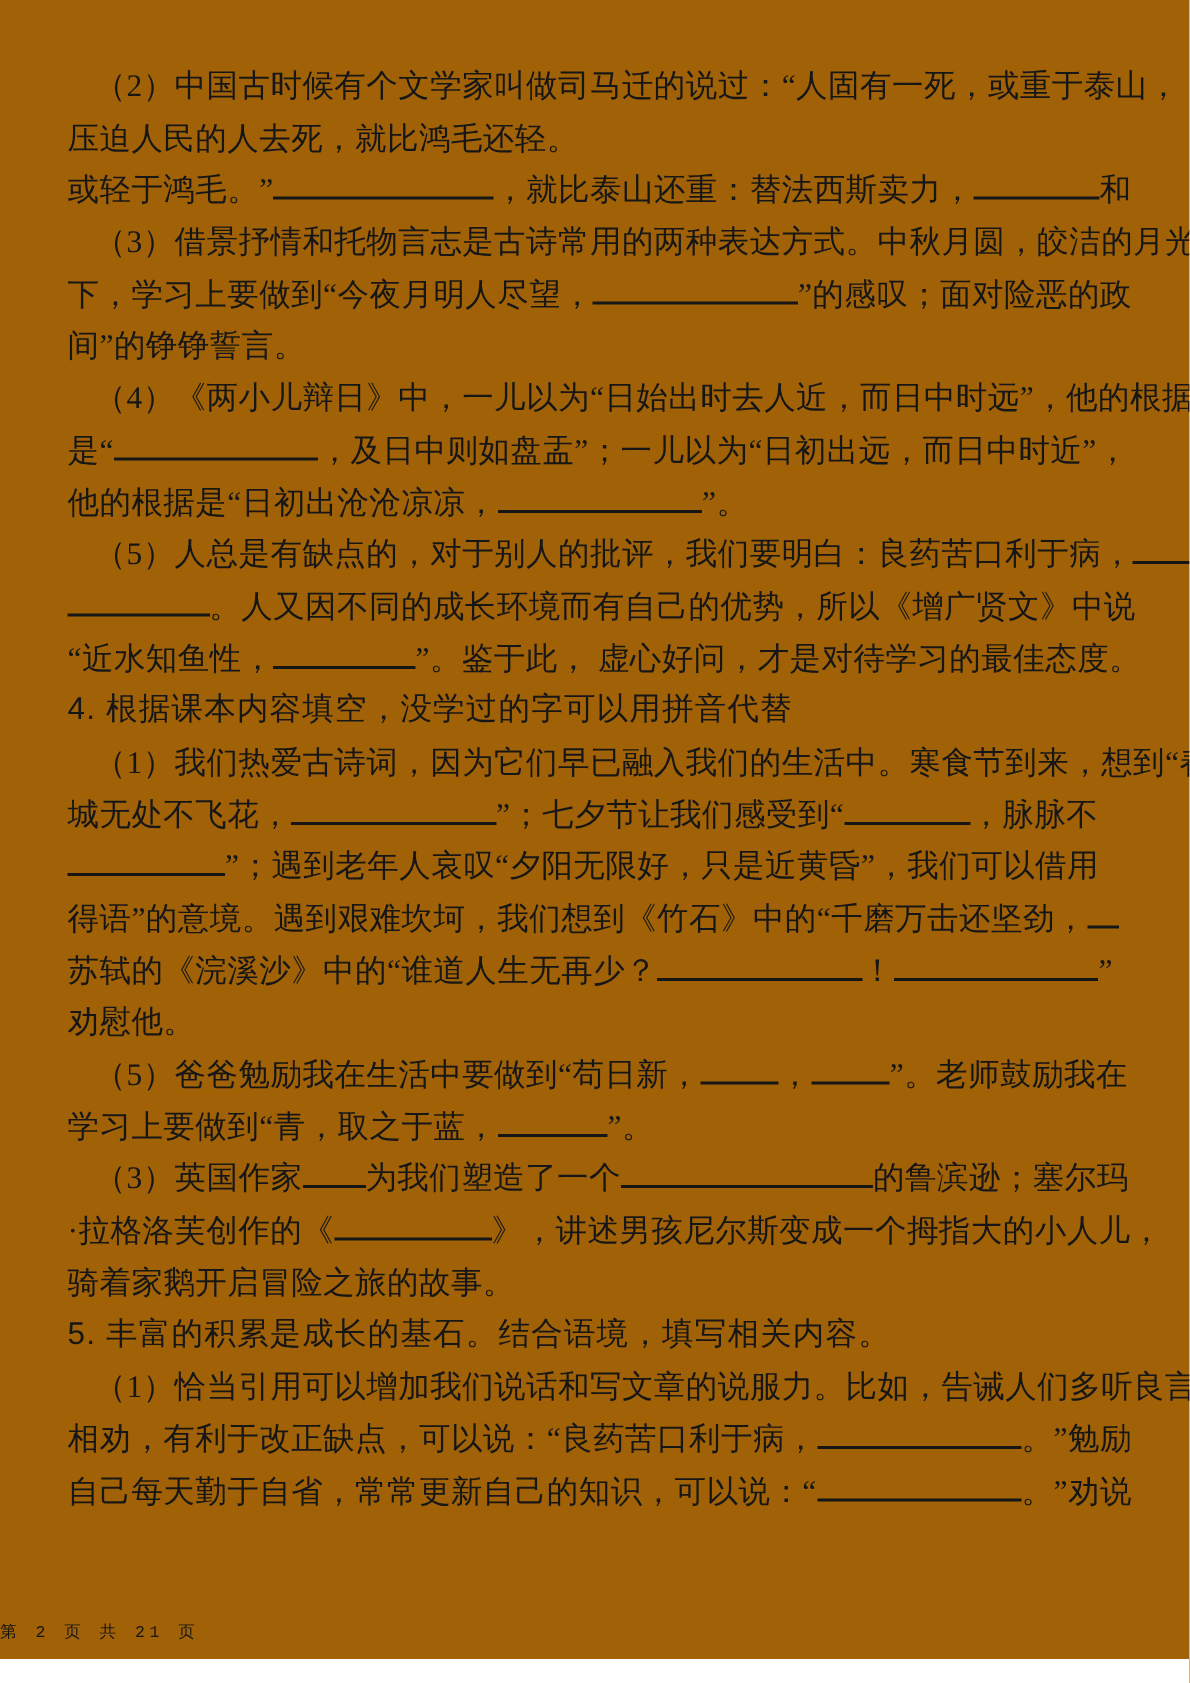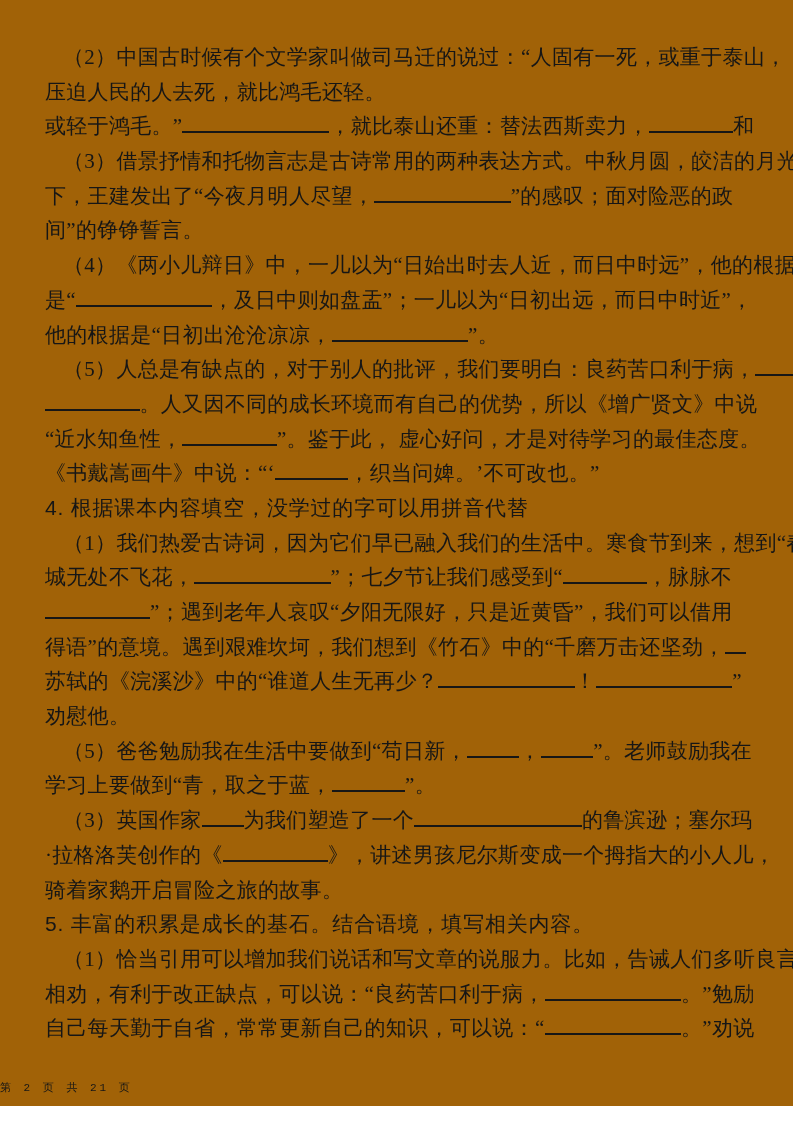--- a/index.html
+++ b/index.html
@@ -57,29 +57,28 @@
 </style>
 </head>
 <body>
 
 <div class="page">
   <div class="content">
       <div class="line indent"><span>（2）中国古时候有个文学家叫做司马迁的说过：“人固有一死，或重于泰山，</span></div>
       <div class="line"><span>压迫人民的人去死，就比鸿毛还轻。</span></div>
       <div class="line"><span>或轻于鸿毛。”</span><span class="blank" style="width: 147px;"></span><span>，就比泰山还重：替法西斯卖力，</span><span class="blank" style="width: 84px;"></span><span>和</span></div>
       <div class="line indent"><span>（3）借景抒情和托物言志是古诗常用的两种表达方式。中秋月圆，皎洁的月光</span></div>
-      <div class="line"><span>下，王建发出了“今夜月明人尽望，</span><span class="blank" style="width: 136.5px;"></span><span>”的感叹；面对险恶的政</span></div>
+      <div class="line"><span>下，学习上要做到“今夜月明人尽望，</span><span class="blank" style="width: 136.5px;"></span><span>”的感叹；面对险恶的政</span></div>
       <div class="line"><span>间”的铮铮誓言。</span></div>
       <div class="line indent"><span>（4）《两小儿辩日》中，一儿以为“日始出时去人近，而日中时远”，他的根据</span></div>
       <div class="line"><span>是“</span><span class="blank" style="width: 136.5px;"></span><span>，及日中则如盘盂”；一儿以为“日初出远，而日中时近”，</span></div>
       <div class="line"><span>他的根据是“日初出沧沧凉凉，</span><span class="blank" style="width: 136.5px;"></span><span>”。</span></div>
       <div class="line indent"><span>（5）人总是有缺点的，对于别人的批评，我们要明白：良药苦口利于病，</span><span class="blank" style="width: 42px;"></span></div>
       <div class="line"><span class="blank" style="width: 94.5px;"></span><span>。人又因不同的成长环境而有自己的优势，所以《增广贤文》中说</span></div>
       <div class="line"><span>“近水知鱼性，</span><span class="blank" style="width: 94.5px;"></span><span>”。鉴于此， 虚心好问，才是对待学习的最佳态度。</span></div>
-      <div class="line"><span>《书戴嵩画牛》中说：“‘</span><span class="blank" style="width: 73.5px;"></span><span>，织当问婢。’不可改也。”</span></div>
       <div class="line heading"><span>4.  根据课本内容填空，没学过的字可以用拼音代替</span></div>
       <div class="line indent"><span>（1）我们热爱古诗词，因为它们早已融入我们的生活中。寒食节到来，想到“春</span></div>
       <div class="line"><span>城无处不飞花，</span><span class="blank" style="width: 136.5px;"></span><span>”；七夕节让我们感受到“</span><span class="blank" style="width: 84px;"></span><span>，脉脉不</span></div>
       <div class="line"><span class="blank" style="width: 105px;"></span><span>”；遇到老年人哀叹“夕阳无限好，只是近黄昏”，我们可以借用</span></div>
       <div class="line"><span>得语”的意境。遇到艰难坎坷，我们想到《竹石》中的“千磨万击还坚劲，</span><span class="blank" style="width: 21px;"></span></div>
       <div class="line"><span>苏轼的《浣溪沙》中的“谁道人生无再少？</span><span class="blank" style="width: 136.5px;"></span><span>！</span><span class="blank" style="width: 136.5px;"></span><span>”</span></div>
       <div class="line"><span>劝慰他。</span></div>
       <div class="line indent"><span>（5）爸爸勉励我在生活中要做到“苟日新，</span><span class="blank" style="width: 52.5px;"></span><span>，</span><span class="blank" style="width: 52.5px;"></span><span>”。老师鼓励我在</span></div>
       <div class="line"><span>学习上要做到“青，取之于蓝，</span><span class="blank" style="width: 73.5px;"></span><span>”。</span></div>
       <div class="line indent"><span>（3）英国作家</span><span class="blank" style="width: 42px;"></span><span>为我们塑造了一个</span><span class="blank" style="width: 168px;"></span><span>的鲁滨逊；塞尔玛</span></div>

